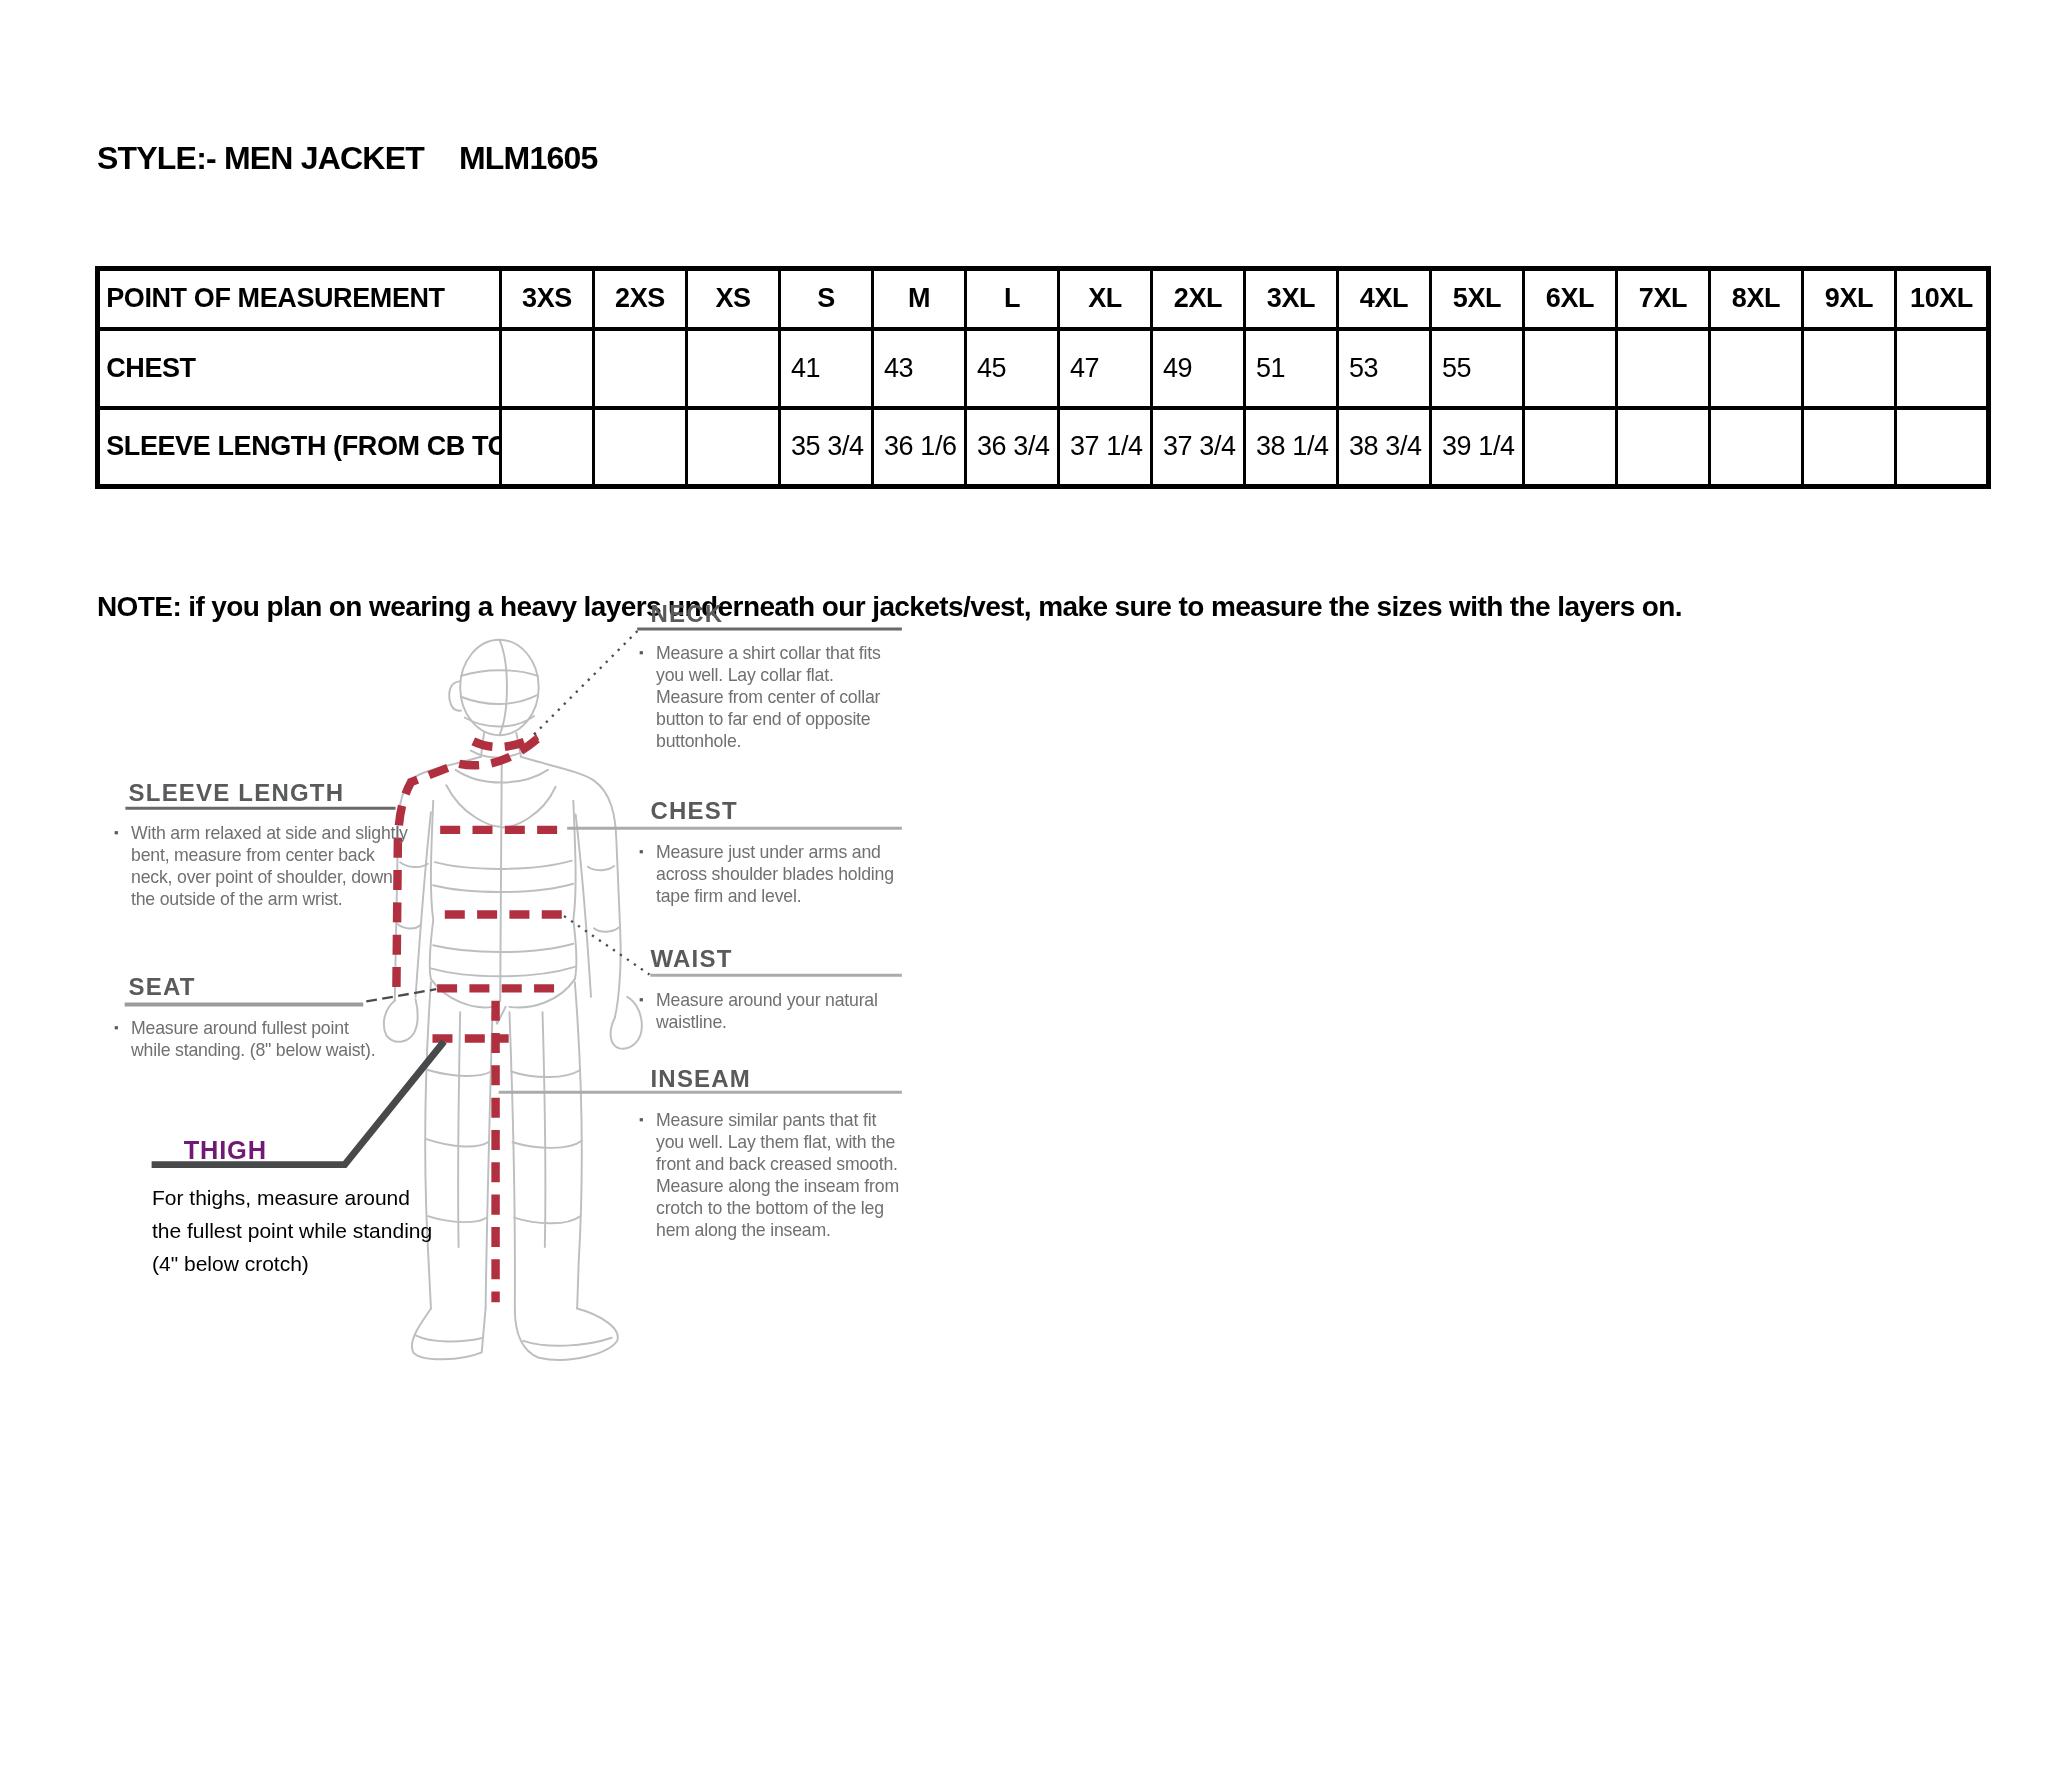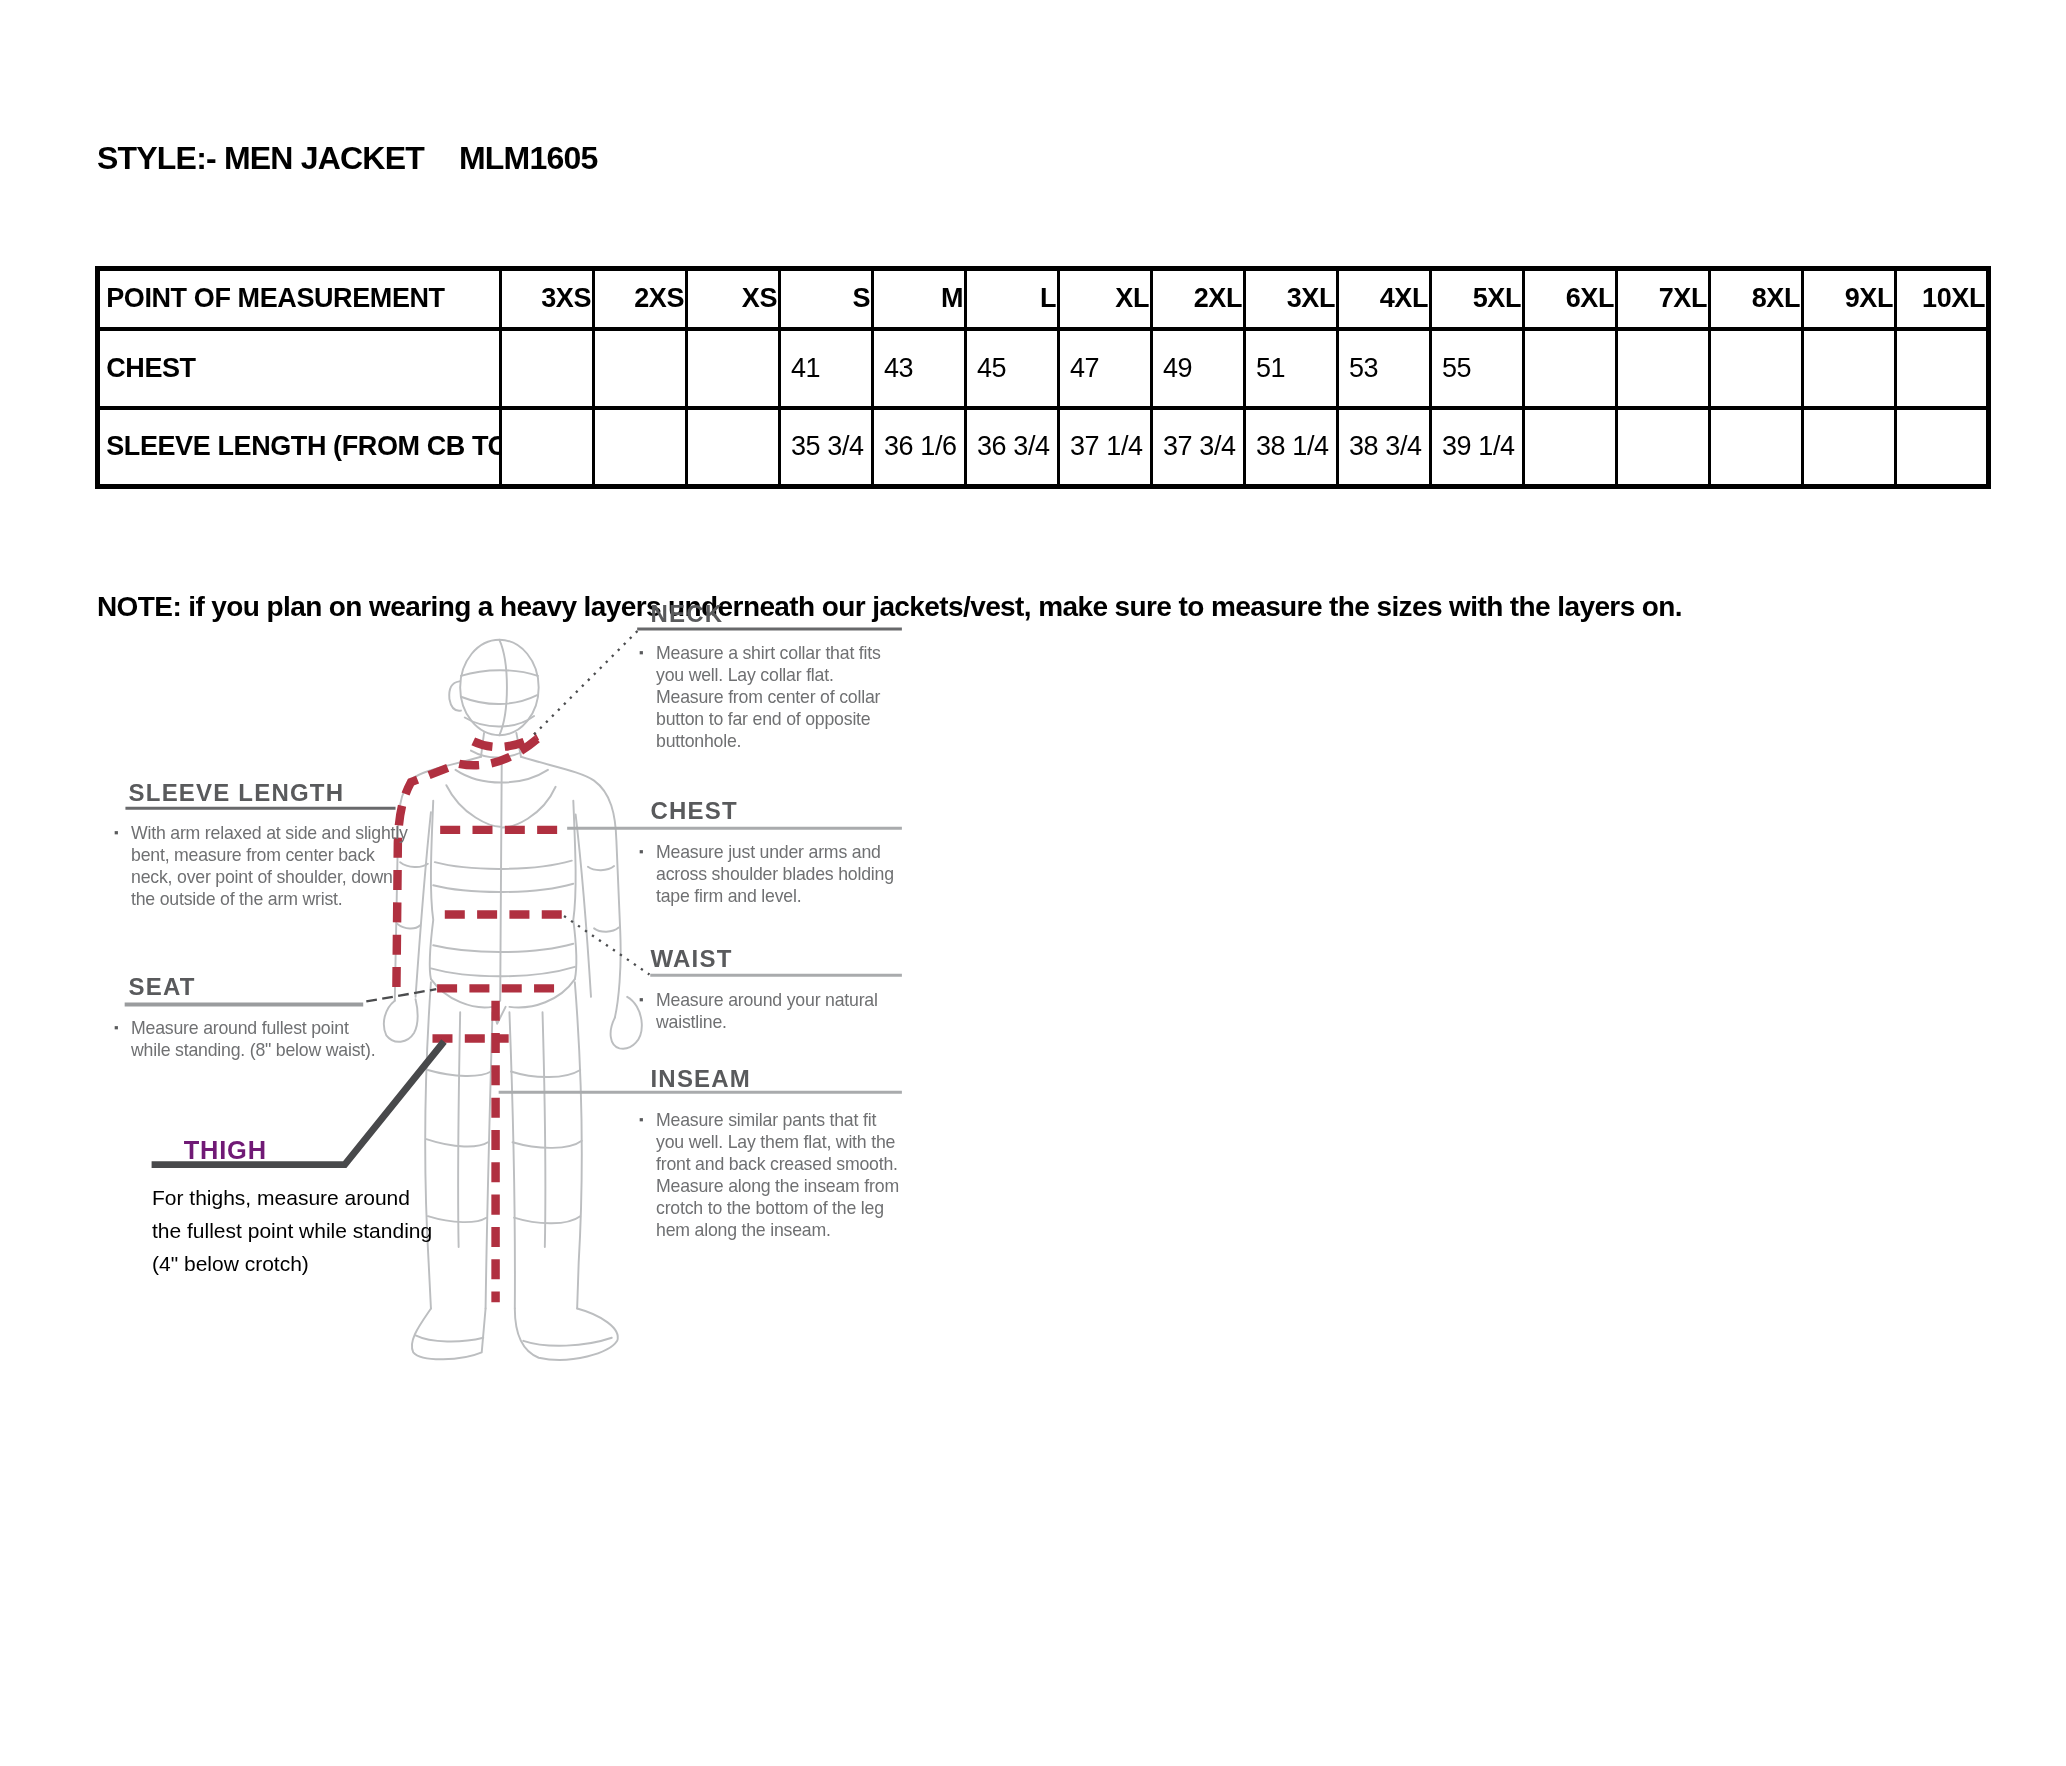--- a/index.html
+++ b/index.html
@@ -23,21 +23,21 @@
     border:5.4px solid #000;
     padding-left:32px;
   }
   table.size-table th, table.size-table td {
     border-left:3.1px solid #000; border-right:3.1px solid #000;
     border-top:4.6px solid #000; border-bottom:4.6px solid #000;
     font-size:27px; letter-spacing:-0.4px; overflow:hidden; white-space:nowrap;
   }
   table.size-table thead tr { height:60px; }
   table.size-table tbody tr { height:79px; }
-  table.size-table thead th { font-weight:bold; text-align:right; }
+  table.size-table thead th { font-weight:bold; text-align:center; }
   table.size-table thead th.rowlabel, table.size-table tbody th.rowlabel {
     text-align:left; padding-left:6.2px; font-weight:bold;
   }
   table.size-table td { text-align:left; padding-left:10px; font-weight:normal; }
 
   
   .note-line {
     position:absolute; left:97px; top:591px;
     font-size:28px; font-weight:bold; letter-spacing:-0.6px; white-space:nowrap;
   }

